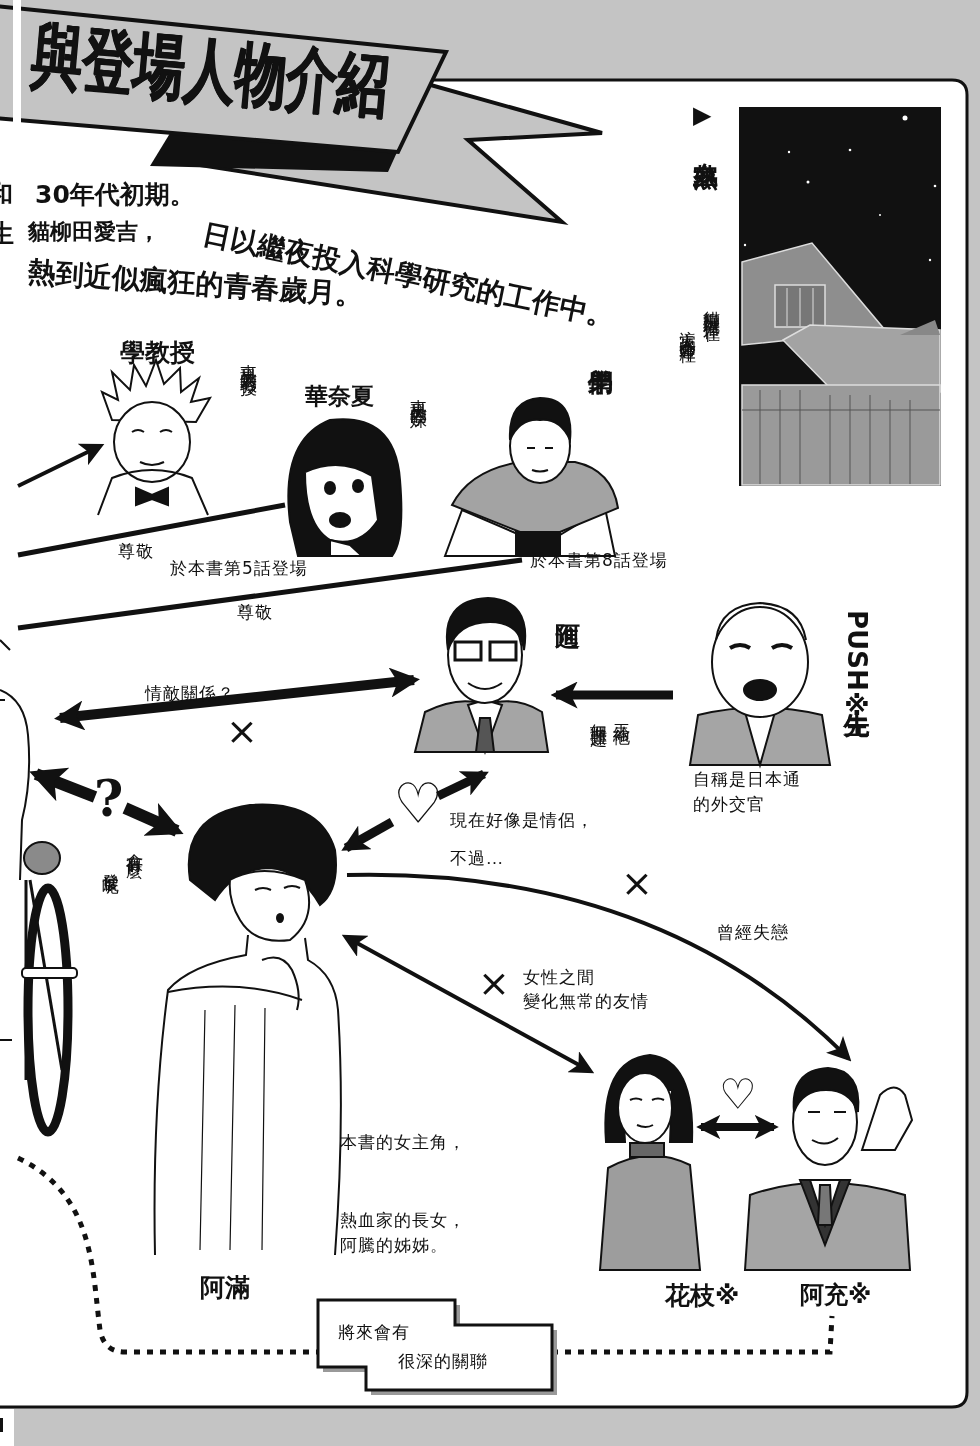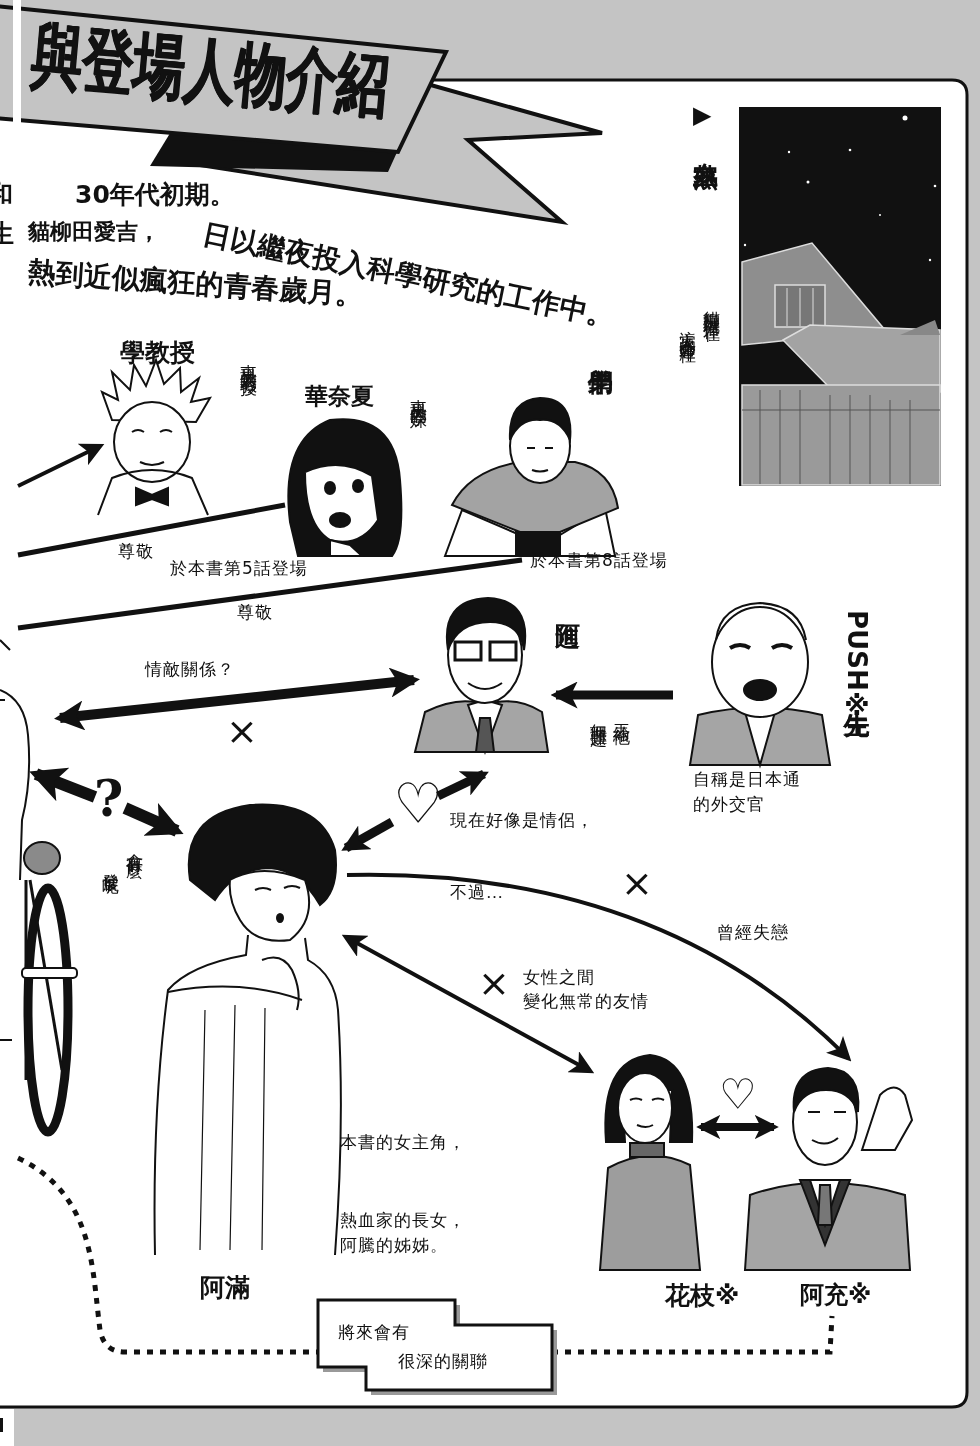--- a/index.html
+++ b/index.html
@@ -199,21 +199,21 @@
   </svg>
 
   <div class="t title" style="left:35px; top:20px;">與登場人物介紹</div>
 
   <div class="clip" style="left:0; top:180px; width:13px; height:30px;">
     <span class="t intro" style="left:-12px; top:2px; font-size:25px;">和</span>
   </div>
   <div class="clip" style="left:0; top:218px; width:14px; height:30px;">
     <span class="t intro" style="left:-11px; top:3px; font-size:25px;">生</span>
   </div>
-  <div class="t intro" style="left:35px; top:182px; font-size:25px;margin-left:40px;">30年代初期。</div>
+  <div class="t intro" style="left:35px; top:182px; font-size:25px;">30年代初期。</div>
   <div class="t intro" style="left:28px; top:221px; font-size:22px;">貓柳田愛吉，</div>
   <div class="t intro" style="left:203px; top:220px; font-size:28px; transform-origin:left center; transform:rotate(11.5deg);">日以繼夜投入科學研究的工作中。</div>
   <div class="t intro" style="left:28px; top:258px; font-size:28px; transform-origin:left center; transform:rotate(4deg);">熱到近似瘋狂的青春歲月。</div>
 
   <div class="t" style="left:693px; top:103px; font-size:24px;">▶</div>
   <div class="t name v" style="left:693px; top:143px; font-size:25px;">熱血家</div>
   <div class="t v vthin" style="left:703px; top:297px;">貓柳田就借住在</div>
   <div class="t v vthin" style="left:679px; top:317px;">這家人的倉庫裡</div>
 
   <div class="t name" style="left:120px; top:340px; font-size:25px;">學教授</div>
@@ -229,30 +229,30 @@
   <div class="t thin" style="left:530px; top:552px;">於本書第8話登場</div>
   <div class="t thin" style="left:237px; top:604px;">尊敬</div>
 
   <div class="t name v" style="left:555px; top:605px; font-size:25px;">阿進</div>
   <div class="t name vmix" style="left:844px; top:610px; font-size:26px;">PUSH先生※</div>
   <div class="t v vthin" style="left:613px; top:710px;">丟給他</div>
   <div class="t v vthin" style="left:590px; top:710px;">無理難題</div>
   <div class="t thin" style="left:693px; top:771px;">自稱是日本通</div>
   <div class="t thin" style="left:693px; top:796px;">的外交官</div>
 
-  <div class="t thin" style="left:145px; top:661px;">情敵關係？</div>
+  <div class="t thin" style="left:145px; top:685px;">情敵關係？</div>
   <div class="t mark" style="left:226px; top:712px;">×</div>
 
   <div class="t qmark" style="left:94px; top:774px;">?</div>
   <div class="t v vthin" style="left:126px; top:840px;">會有什麼</div>
   <div class="t v vthin" style="left:102px; top:860px;">發展呢？</div>
 
   <div class="t heart" style="left:393px; top:776px;">♡</div>
   <div class="t thin" style="left:450px; top:812px;">現在好像是情侶，</div>
-  <div class="t thin" style="left:450px; top:884px;font-family:Liberation Serif, serif;">不過…</div>
+  <div class="t thin" style="left:450px; top:850px;font-family:Liberation Serif, serif;">不過…</div>
 
   <div class="t mark" style="left:621px; top:864px;">×</div>
   <div class="t thin" style="left:717px; top:924px;">曾經失戀</div>
 
   <div class="t mark" style="left:478px; top:964px;">×</div>
   <div class="t thin" style="left:523px; top:969px;">女性之間</div>
   <div class="t thin" style="left:523px; top:993px;">變化無常的友情</div>
 
   <div class="t" style="left:719px; top:1074px; font-size:42px;">♡</div>
   <div class="t name" style="left:625px; top:1283px; font-size:25px;margin-left:40px;">花枝※</div>

